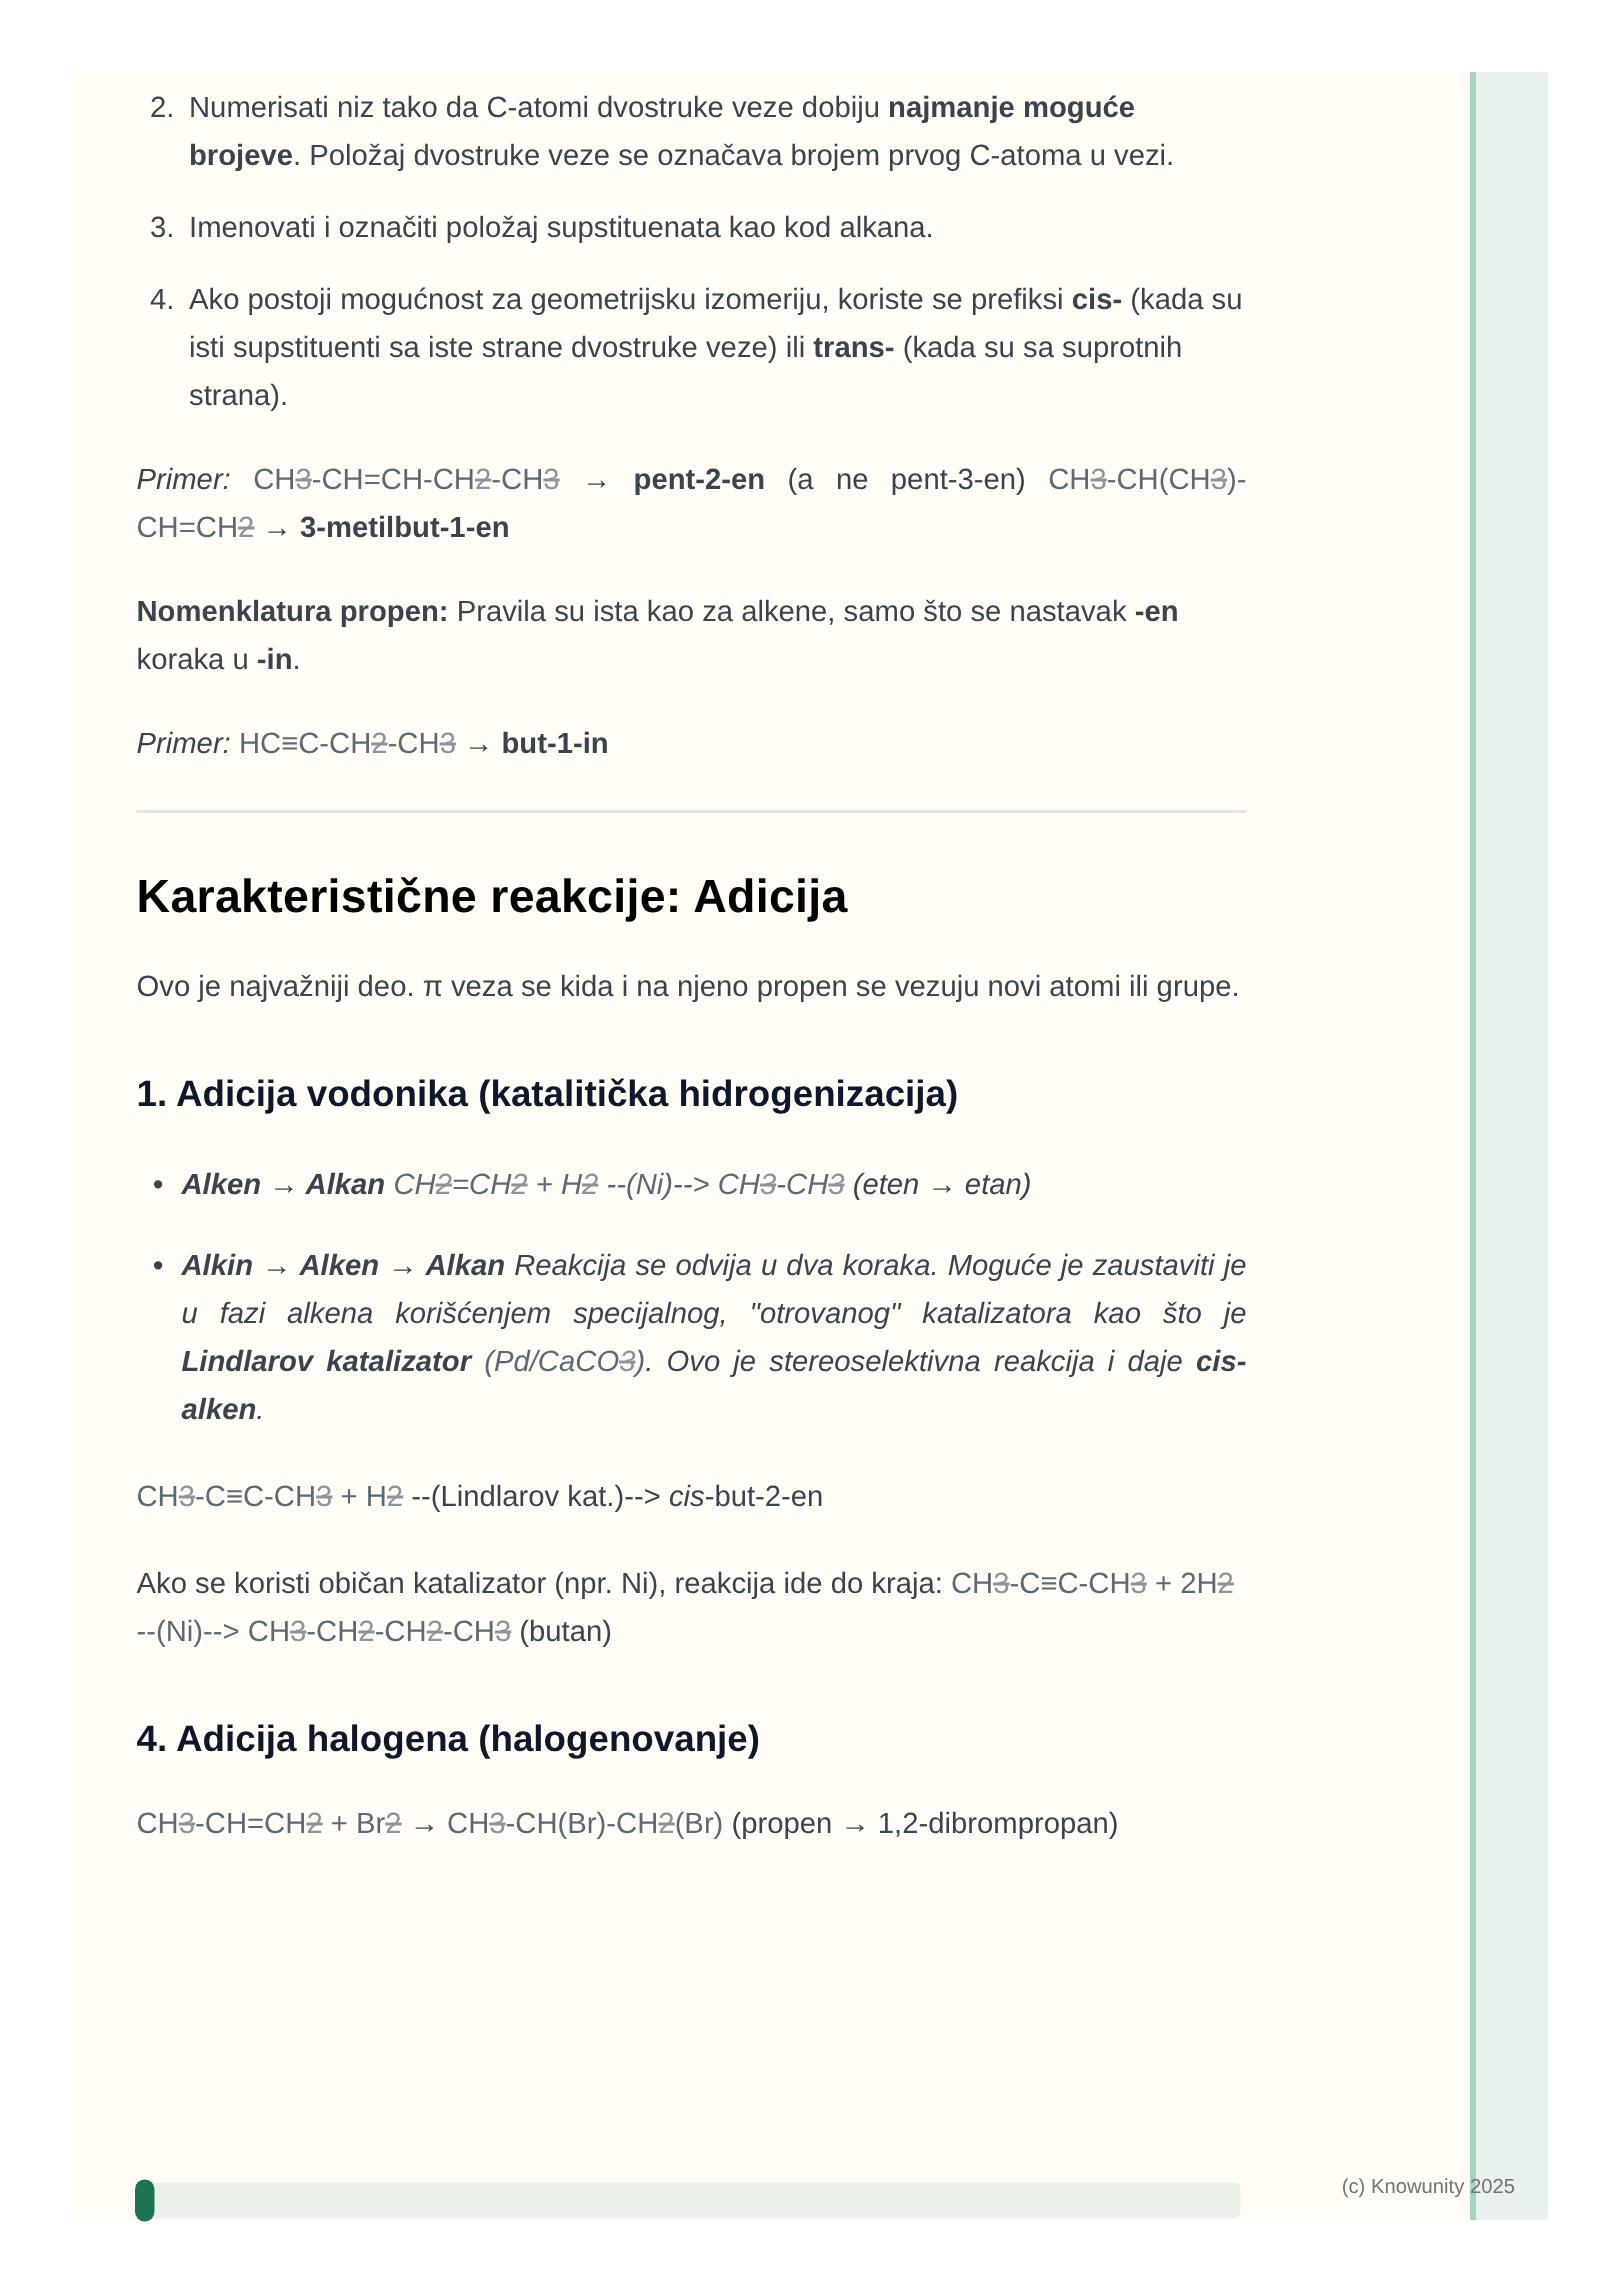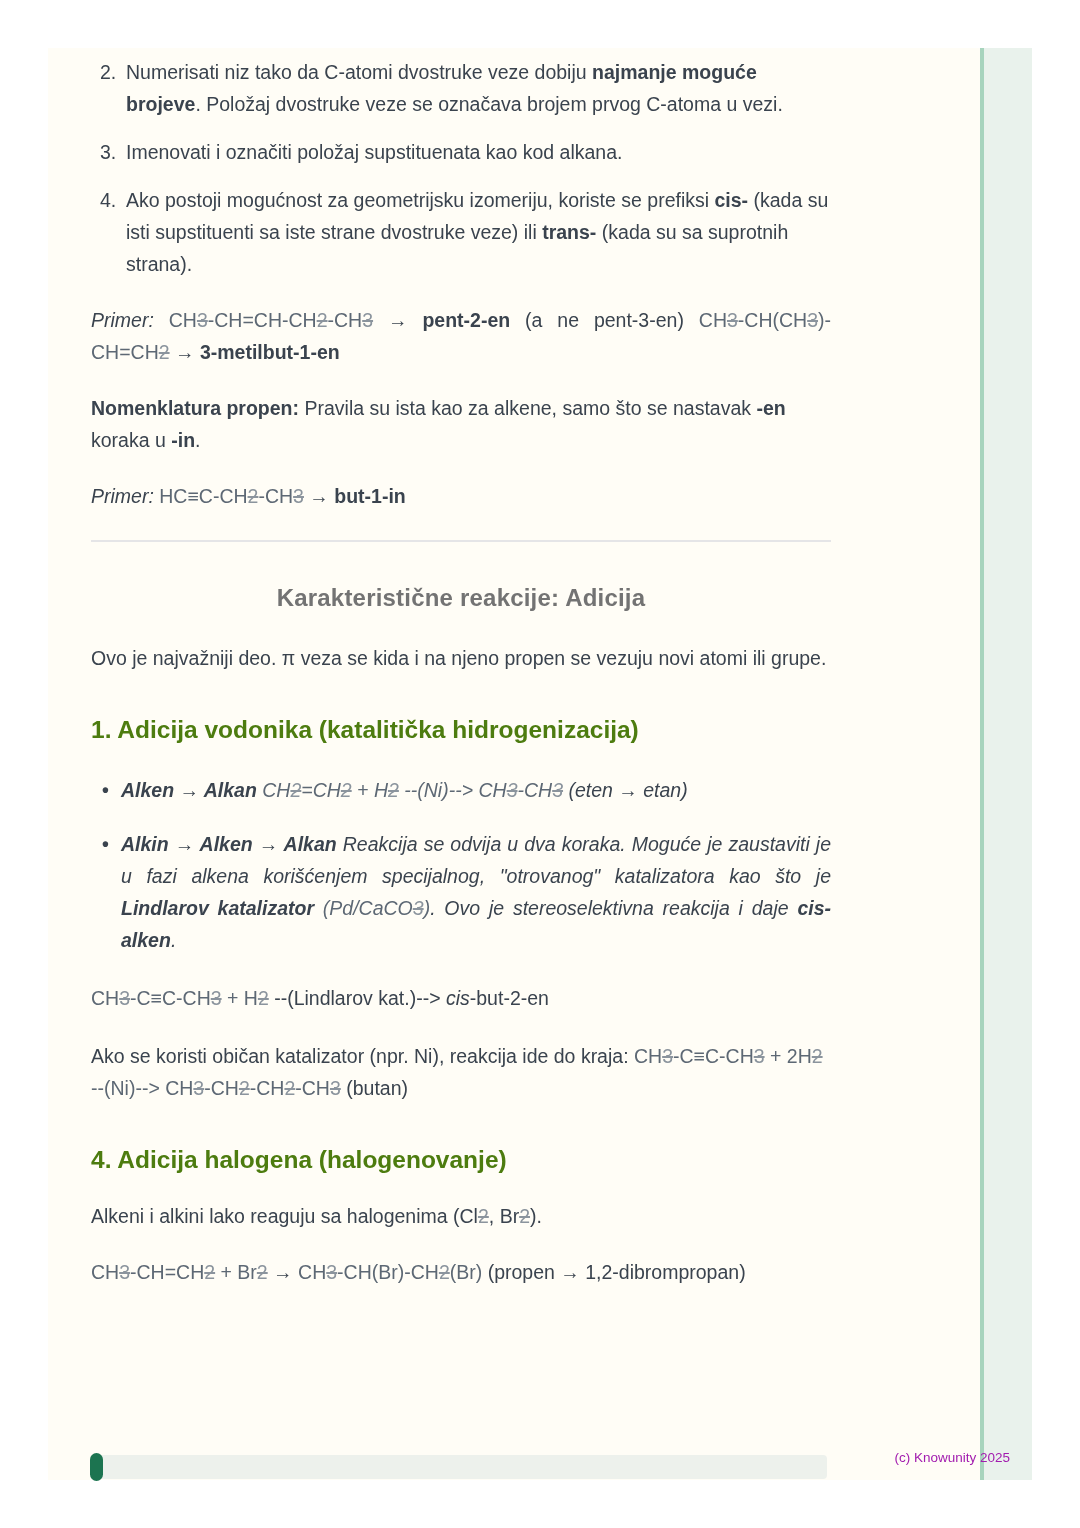--- a/index.html
+++ b/index.html
@@ -19,35 +19,35 @@
     position:absolute;left:43px;top:8px;width:740px;
     color:#3a434e;font-size:19.5px;line-height:32px;z-index:2;
   }
   .li{display:flex;margin-bottom:16px;padding-left:9px;}
   .li-num{flex:0 0 26px;}
   .li-body{flex:1;}
   .para{margin:24px 0 0 0;}
   .para-tight{margin:26px 0 0 0;}
   .just{text-align:justify;}
   .divider{height:2px;background:#e5e5e7;margin-top:28px;}
-  .h2{margin:36px 0 0 0;font-size:24px;line-height:40px;font-weight:700;color:#737373;letter-spacing:0.2px;text-align:center;}
-  .h3{margin:40px 0 0 0;font-size:24.5px;line-height:32px;font-weight:700;color:#4d7c0f;}
+  .h2{margin:36px 0 0 0;font-size:31px;line-height:40px;font-weight:700;color:#000000;letter-spacing:0.2px;}
+  .h3{margin:40px 0 0 0;font-size:24.5px;line-height:32px;font-weight:700;color:#0f172a;}
   .bullets{margin-top:28px;}
   .bullet{display:flex;margin-bottom:22px;}
   .b-dot{flex:0 0 30px;padding-left:11px;box-sizing:border-box;font-weight:700;}
   .b-body{flex:1;font-style:italic;}
   .indent{}
   
   .r-b{font-weight:700;}
   .r-i{font-style:italic;}
   .r-f{color:#5d6874;}
   .r-s{color:#8b949d;text-decoration:line-through;text-decoration-thickness:1.5px;}
   .copyright{
     position:absolute;right:22px;bottom:14px;z-index:3;
-    font-size:13.5px;color:#a21caf;line-height:16px;
+    font-size:13.5px;color:#737373;line-height:16px;
   }
   .callout-stub{
     position:absolute;left:42px;top:1407px;width:737px;height:24px;
     background:#edf1ec;border-radius:4px;z-index:2;
   }
   .callout-bar{
     position:absolute;left:0;top:-2px;width:13px;height:28px;
     background:#1c7450;border-radius:7px;
   }
 </style>
@@ -99,21 +99,20 @@
         <span class="b-body just"><span class="r-b">Alkin → Alken → Alkan</span><span> Reakcija se odvija u dva koraka. Moguće je zaustaviti je u fazi alkena korišćenjem specijalnog, "otrovanog" katalizatora kao što je </span><span class="r-b">Lindlarov katalizator</span><span class="r-f"> (Pd/CaCO</span><span class="r-f r-s">3</span><span class="r-f">)</span><span>. Ovo je stereoselektivna reakcija i daje </span><span class="r-b">cis-alken</span><span>.</span></span>
       </div>
     </div>
 
     <div class="para-tight indent"><span class="r-f">CH</span><span class="r-f r-s">3</span><span class="r-f">-C≡C-CH</span><span class="r-f r-s">3</span><span class="r-f"> + H</span><span class="r-f r-s">2</span><span> --(Lindlarov kat.)--&gt; </span><span class="r-i">cis</span><span>-but-2-en</span></div>
 
     <div class="para-tight indent"><span>Ako se koristi običan katalizator (npr. Ni), reakcija ide do kraja: </span><span class="r-f">CH</span><span class="r-f r-s">3</span><span class="r-f">-C≡C-CH</span><span class="r-f r-s">3</span><span class="r-f"> + 2H</span><span class="r-f r-s">2</span><span class="r-f"> --(Ni)--&gt; </span><span class="r-f">CH</span><span class="r-f r-s">3</span><span class="r-f">-CH</span><span class="r-f r-s">2</span><span class="r-f">-CH</span><span class="r-f r-s">2</span><span class="r-f">-CH</span><span class="r-f r-s">3</span><span> (butan)</span></div>
 
     <div class="h3">4. Adicija halogena (halogenovanje)</div>
 
-    <div class="para"><span>Alkeni i alkini lako reaguju sa halogenima (Cl</span><span class="r-s">2</span><span>, Br</span><span class="r-s">2</span><span>).</span></div>
 
     <div class="para"><span class="r-f">CH</span><span class="r-f r-s">3</span><span class="r-f">-CH=CH</span><span class="r-f r-s">2</span><span class="r-f"> + Br</span><span class="r-f r-s">2</span><span> → </span><span class="r-f">CH</span><span class="r-f r-s">3</span><span class="r-f">-CH(Br)-CH</span><span class="r-f r-s">2</span><span class="r-f">(Br)</span><span> (propen → 1,2-dibrompropan)</span></div>
   </div>
 
   <div class="callout-stub">
     <div class="callout-bar"></div>
   </div>
 
   <div class="copyright">(c) Knowunity 2025</div>
 </div>

